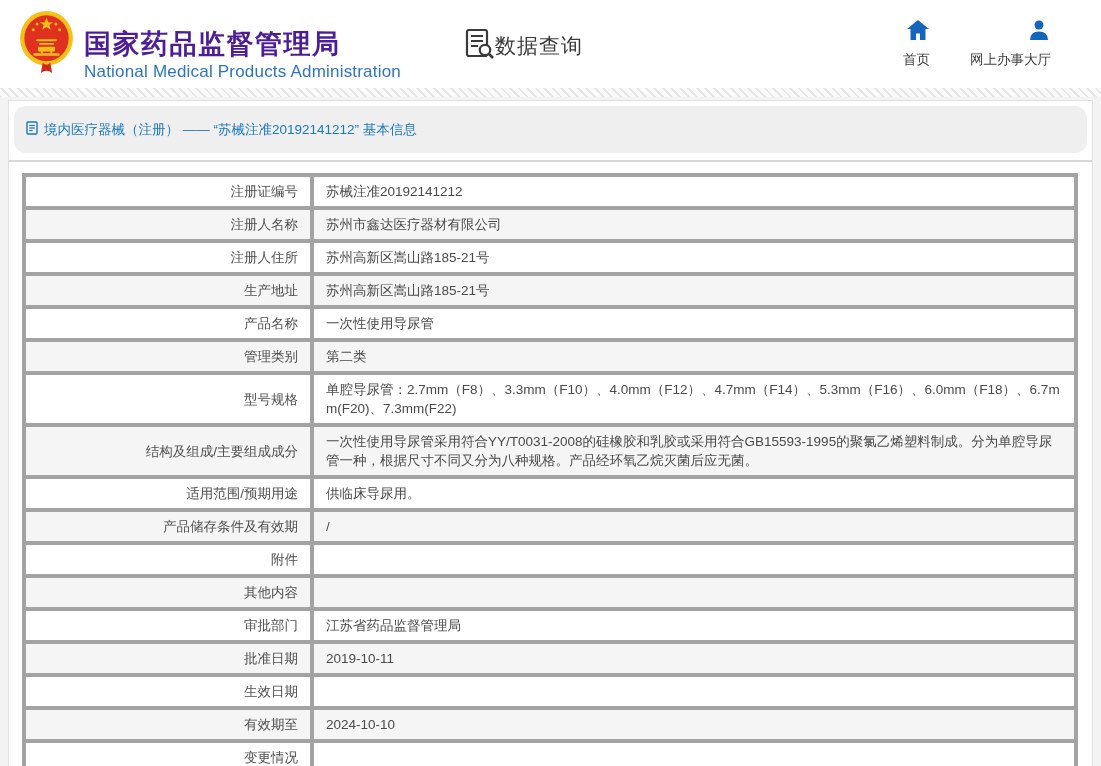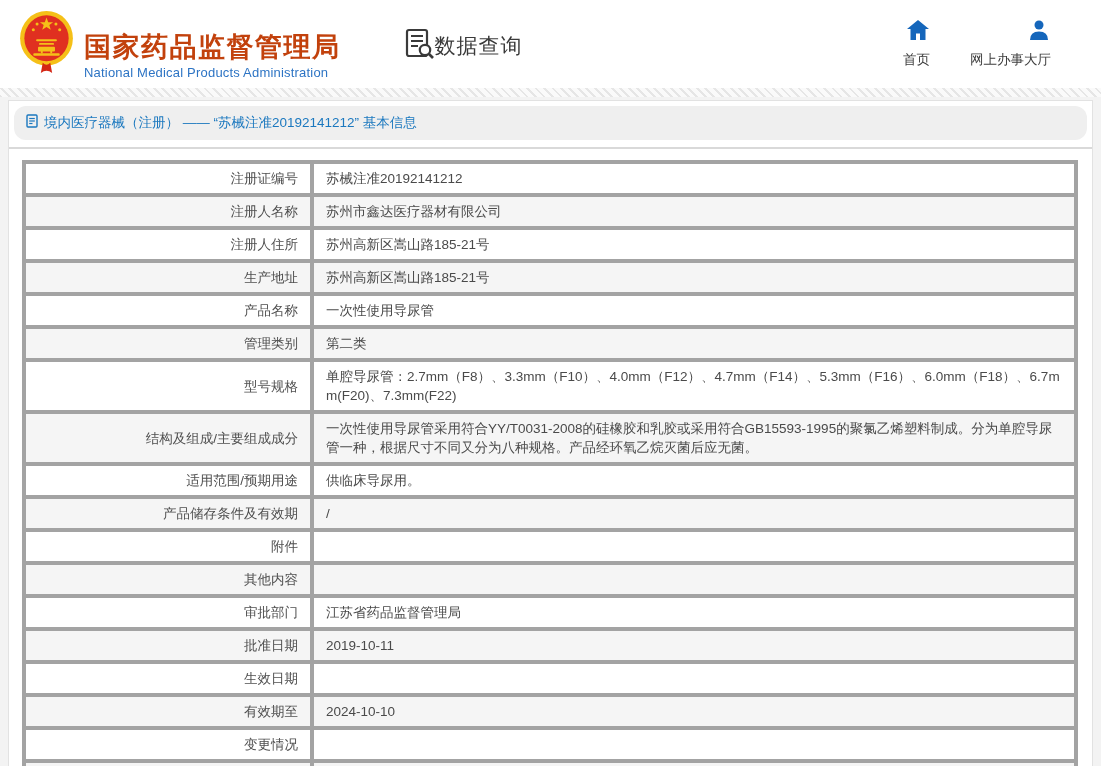--- a/index.html
+++ b/index.html
@@ -16,27 +16,27 @@
     background: #ffffff;
     display: flex;
     align-items: center;
     padding: 0 50px 0 18px;
   }
   .logo { display: flex; align-items: center; gap: 9px; cursor: pointer; }
   .logo-text { display: flex; flex-direction: column; }
   .logo-title {
     font-size: 27px;
     font-weight: bold;
-    color: #c2410c;
+    color: #4c1d95;
     letter-spacing: 1.5px;
     line-height: 32px;
     margin-top: 22px;
   }
   .logo-subtitle {
-    font-size: 13px;
+    font-size: 17px;
     color: #2d74c4;
     margin-top: 2px;
     letter-spacing: 0.2px;
   }
   .section-head {
     display: flex;
     align-items: center;
     margin-left: 64px;
     margin-top: 4px;
     cursor: pointer;
@@ -64,21 +64,21 @@
   
   .content-panel {
     margin: 3px 8px 0 8px;
     background: #ffffff;
     border: 1px solid #e2e2e2;
     min-height: 652px;
     padding-bottom: 12px;
   }
   .breadcrumb-bar {
     margin: 5px 5px 0 5px;
-    height: 34px;
+    height: 47px;
     background: #efefef;
     display: flex;
     align-items: center;
     gap: 6px;
     padding-left: 12px;
     border-radius: 12px;
   }
   .breadcrumb-text { font-size: 13.5px; color: #1b78bf; }
   .breadcrumb-divider {
     height: 2px;

